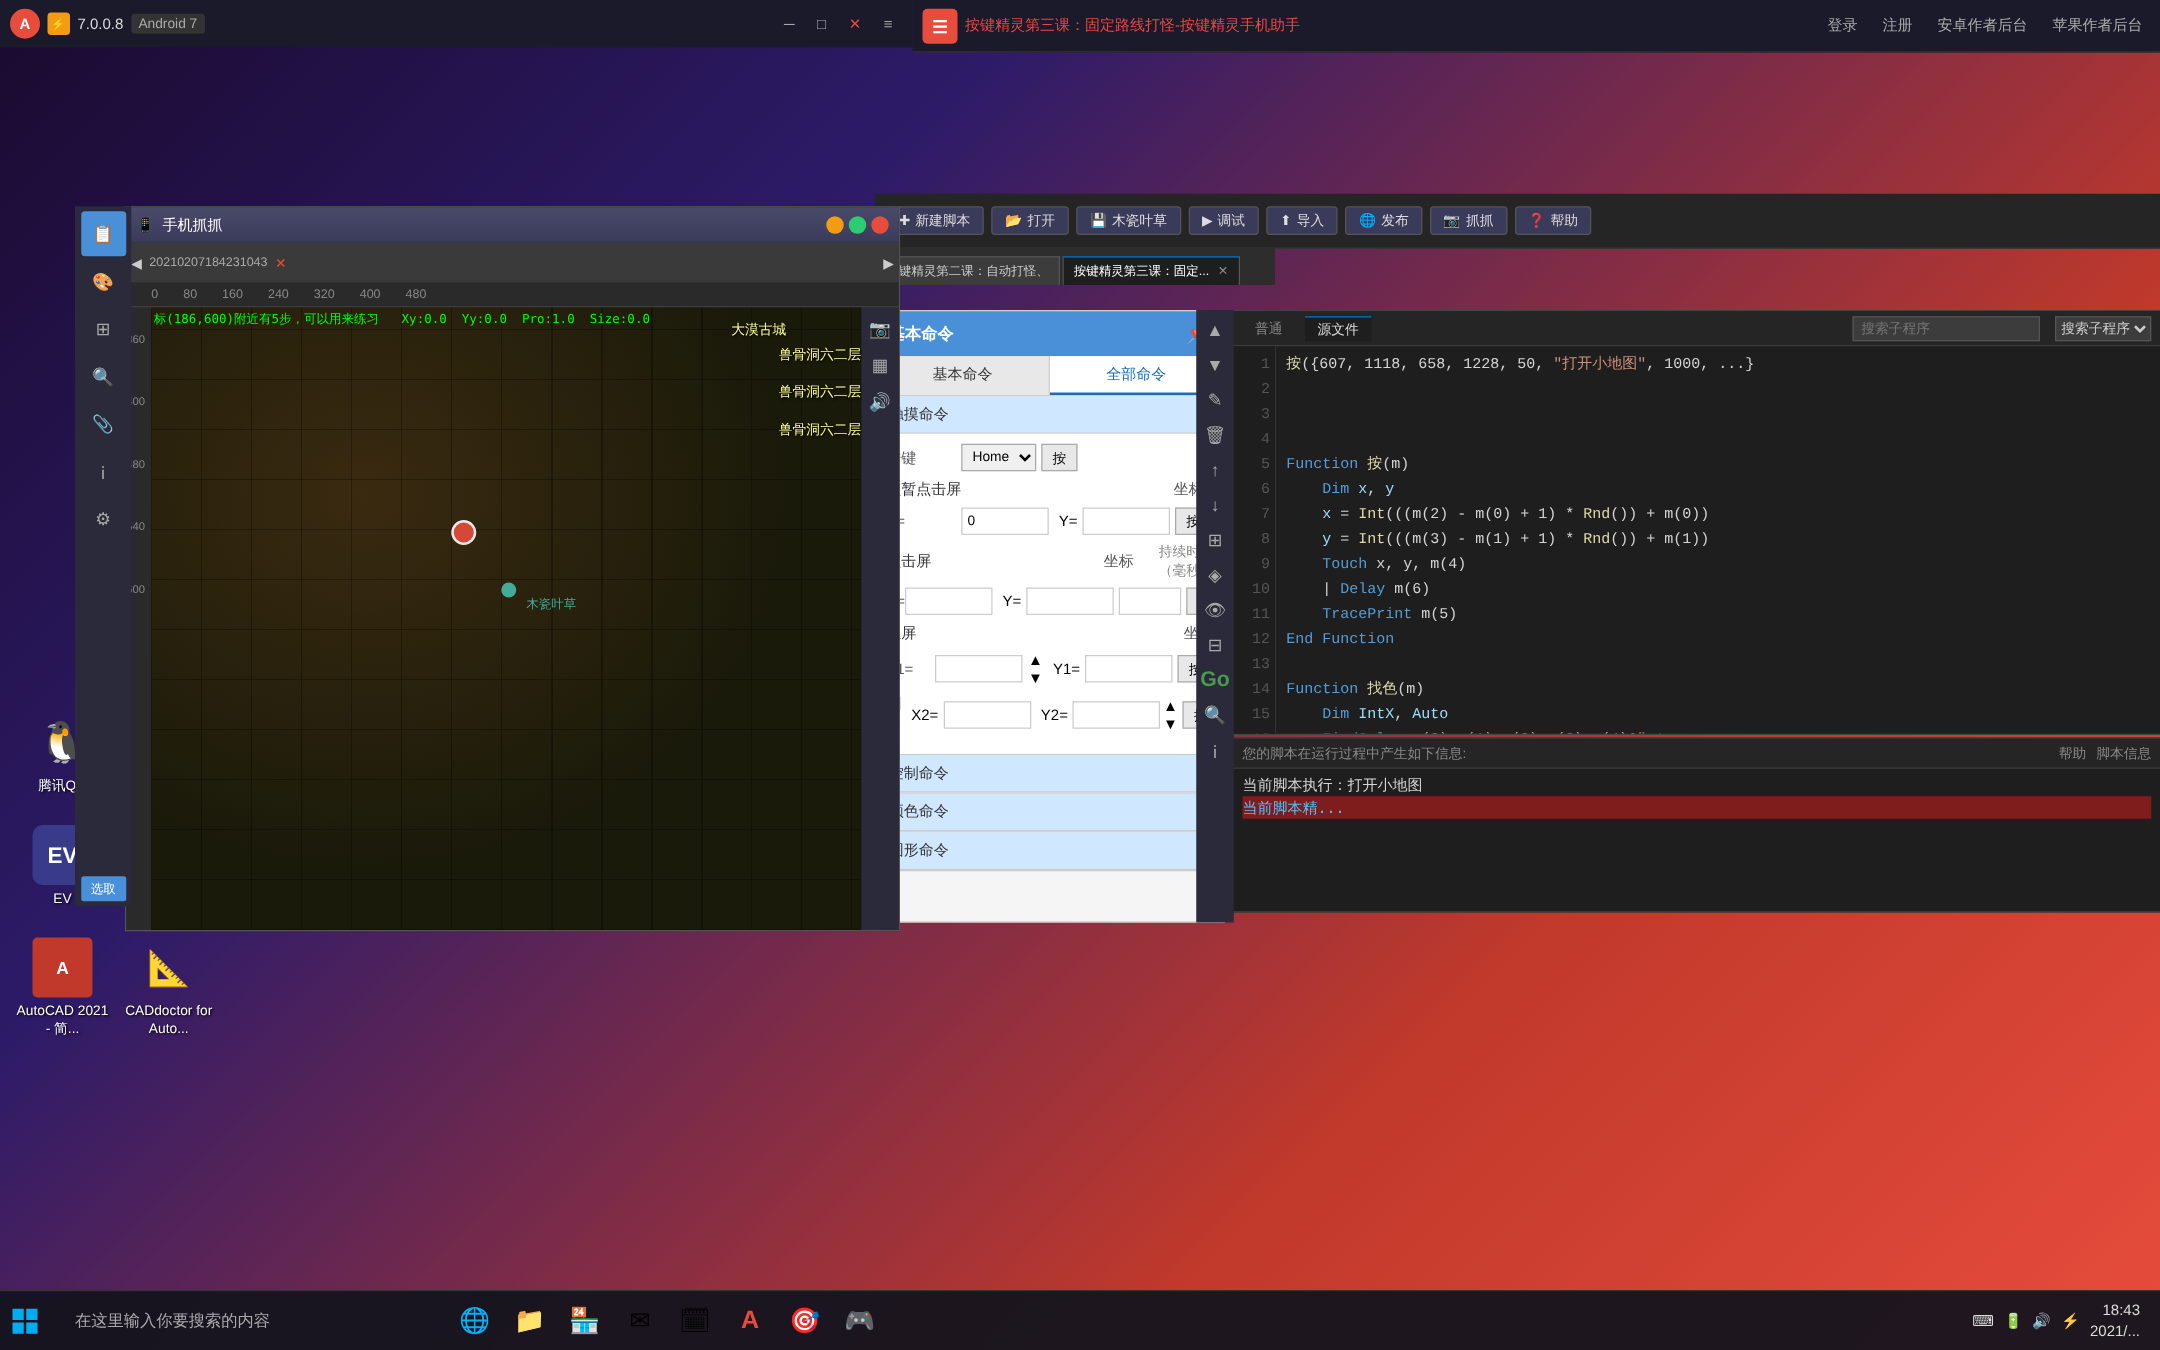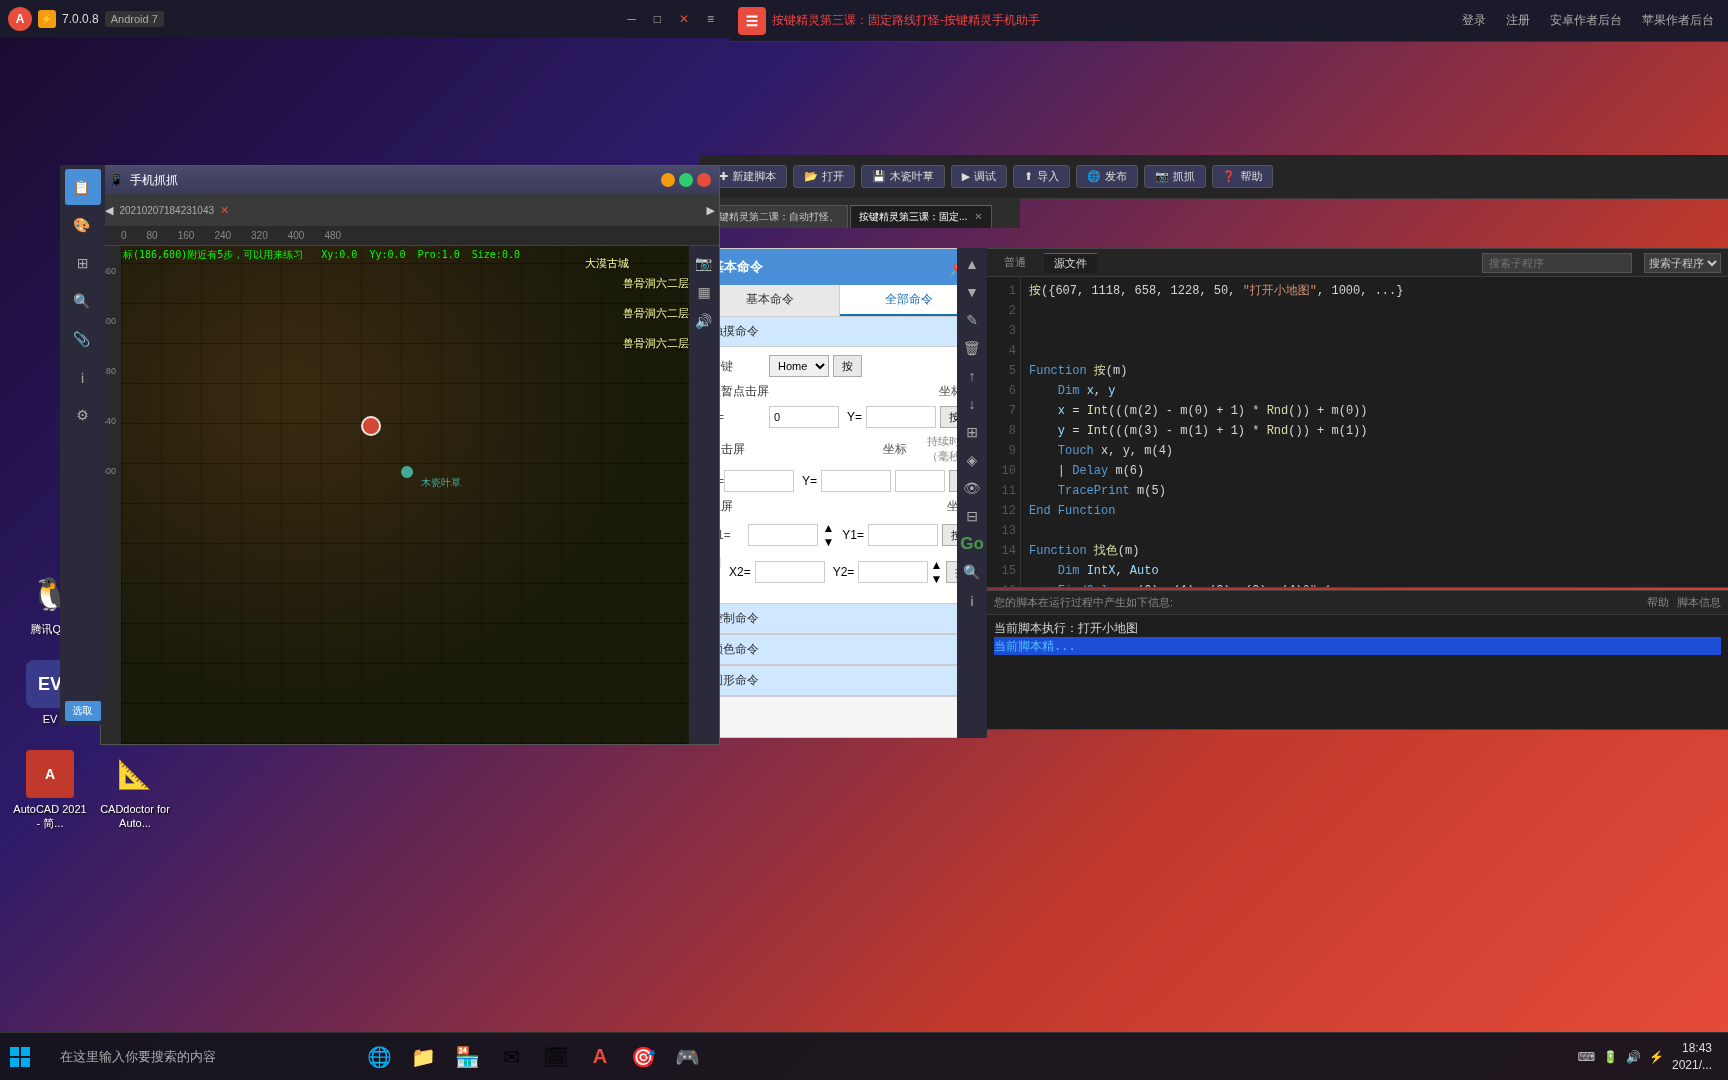--- a/index.html
+++ b/index.html
@@ -334,21 +334,21 @@
       border-bottom: 1px solid #3c3c3c;
     }
     .console-content {
       padding: 4px 8px;
       color: #d4d4d4;
       font-size: 12px;
       font-family: 'Consolas', monospace;
       line-height: 1.5;
     }
     .console-highlight {
-      background: #1d4ed8;
+      background: #7f1d1d;
       color: #4fc1ff;
       display: block;
     }
 
     
     .side-toolbar {
       position: absolute;
       top: 165px;
       left: 60px;
       width: 45px;

